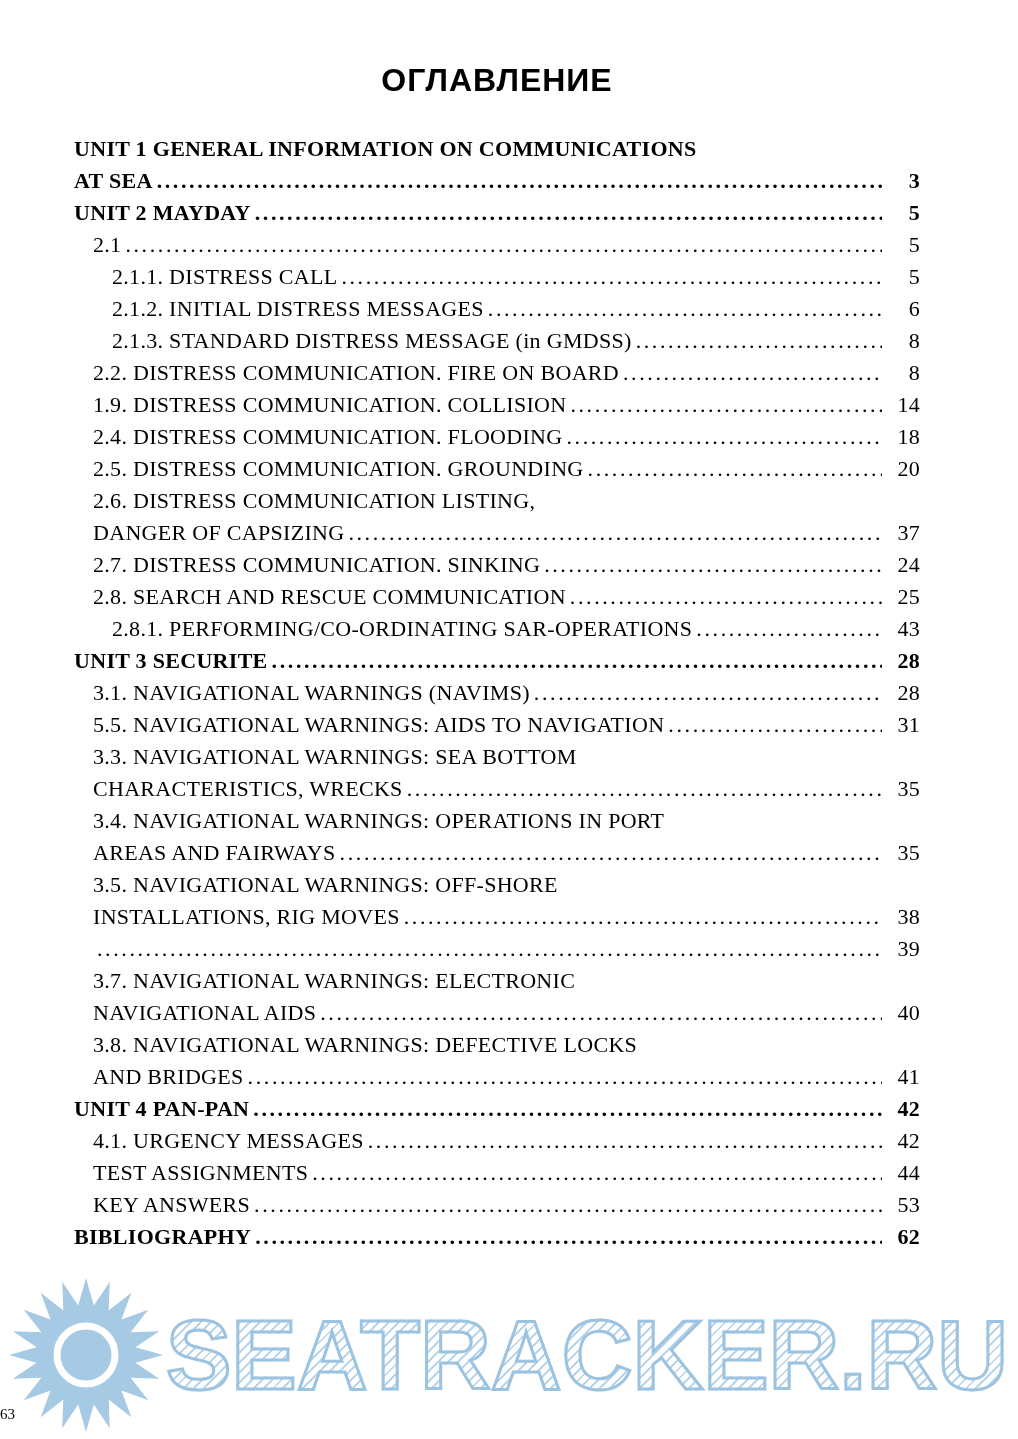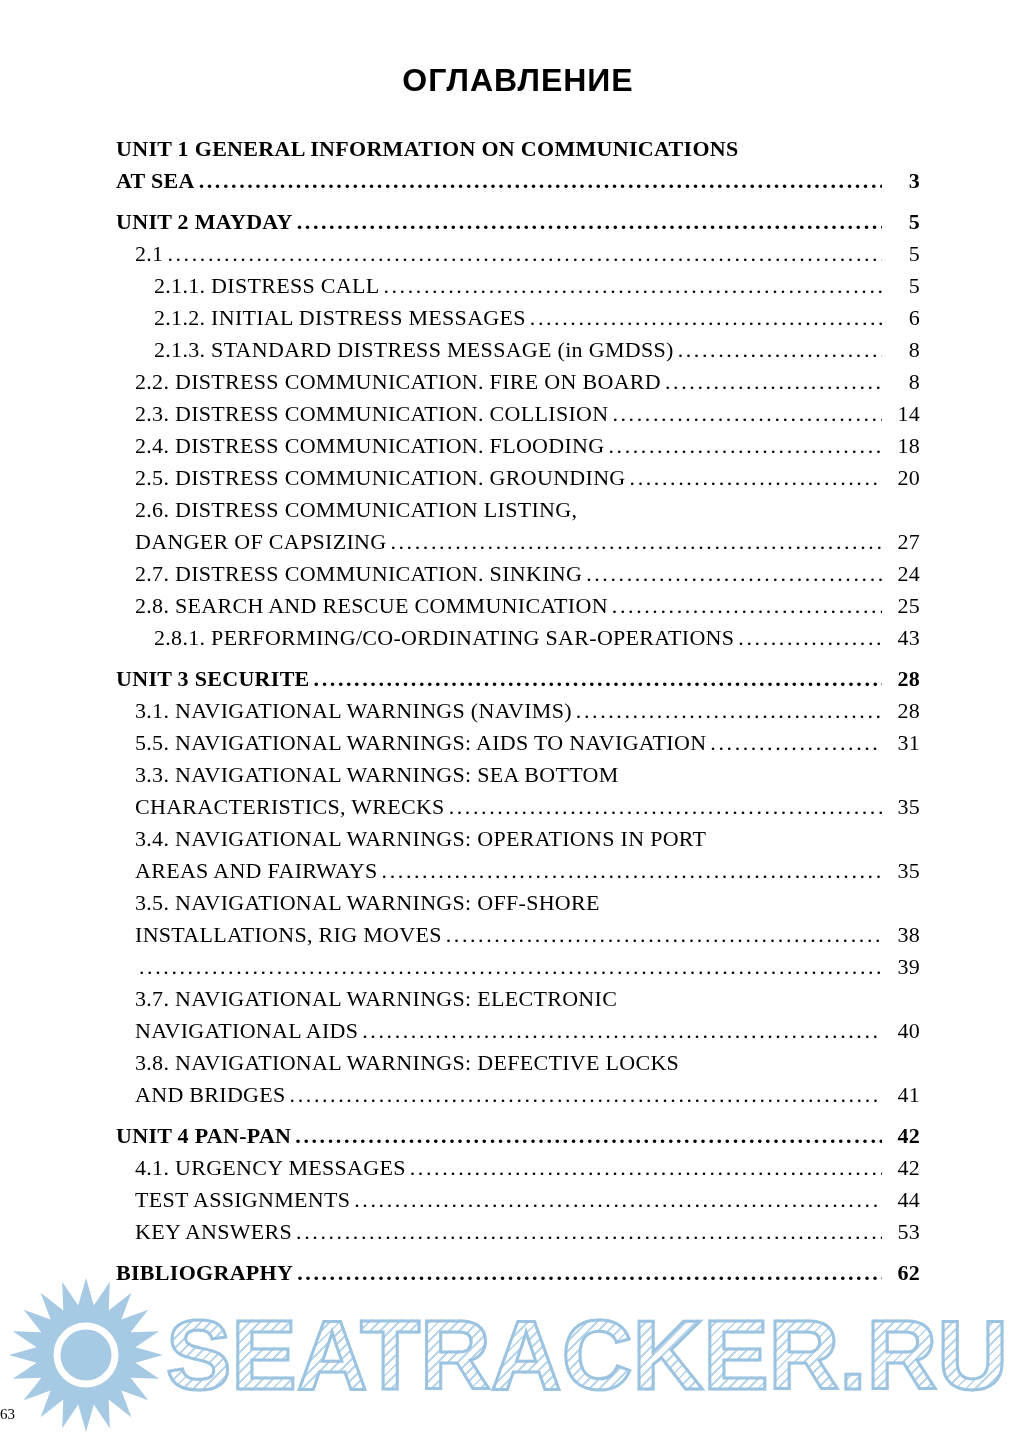--- a/index.html
+++ b/index.html
@@ -8,38 +8,38 @@
     background: #ffffff;
     overflow: hidden;
   }
   body {
     position: relative;
     font-family: "Liberation Serif", serif;
     color: #000000;
   }
   .page {
     position: absolute; inset: 0;
-    padding: 62px 98px 0 116px;
+    padding: 62px 98px 0 74px;
   }
   .title {
     font-family: "Liberation Sans", sans-serif;
     font-size: 32px;
     font-weight: 700;
     letter-spacing: 1px;
     text-align: center;
     margin-bottom: 34px;
   }
   .toc {
     font-size: 22px;
     line-height: 32px;
     letter-spacing: 0.3px;
   }
   .toc-entry { font-weight: 400; }
   .toc-entry.level-unit { font-weight: 700; font-family: Liberation Serif, serif; }
-  .toc-entry.level-unit:not(:first-child) { margin-top: 9px; }
+  .toc-entry.level-unit:not(:first-child) { }
   .toc-entry.level-sub1 { padding-left: 19px; }
   .toc-entry.level-sub2 { padding-left: 38px; }
   .toc-line.wrap { white-space: nowrap; }
   .toc-row {
     display: flex;
     align-items: center;
   }
   .toc-text { white-space: nowrap; }
   .leader {
     flex: 1 1 0;
@@ -148,21 +148,21 @@
       </div>
       <div class="toc-entry level-sub1">
         <div class="toc-line toc-row">
           <span class="toc-text">2.2. DISTRESS COMMUNICATION. FIRE ON BOARD</span>
           <span class="leader"></span>
           <span class="pagenum">8</span>
         </div>
       </div>
       <div class="toc-entry level-sub1">
         <div class="toc-line toc-row">
-          <span class="toc-text">2.3. DISTRESS COMMUNICATION. COLLISION</span>
+          <span class="toc-text">1.9. DISTRESS COMMUNICATION. COLLISION</span>
           <span class="leader"></span>
           <span class="pagenum">14</span>
         </div>
       </div>
       <div class="toc-entry level-sub1">
         <div class="toc-line toc-row">
           <span class="toc-text">2.4. DISTRESS COMMUNICATION. FLOODING</span>
           <span class="leader"></span>
           <span class="pagenum">18</span>
         </div>
@@ -172,21 +172,21 @@
           <span class="toc-text">2.5. DISTRESS COMMUNICATION. GROUNDING</span>
           <span class="leader"></span>
           <span class="pagenum">20</span>
         </div>
       </div>
       <div class="toc-entry level-sub1">
         <div class="toc-line wrap">2.6. DISTRESS COMMUNICATION LISTING,</div>
         <div class="toc-line toc-row">
           <span class="toc-text">DANGER OF CAPSIZING</span>
           <span class="leader"></span>
-          <span class="pagenum">27</span>
+          <span class="pagenum">37</span>
         </div>
       </div>
       <div class="toc-entry level-sub1">
         <div class="toc-line toc-row">
           <span class="toc-text">2.7. DISTRESS COMMUNICATION. SINKING</span>
           <span class="leader"></span>
           <span class="pagenum">24</span>
         </div>
       </div>
       <div class="toc-entry level-sub1">

